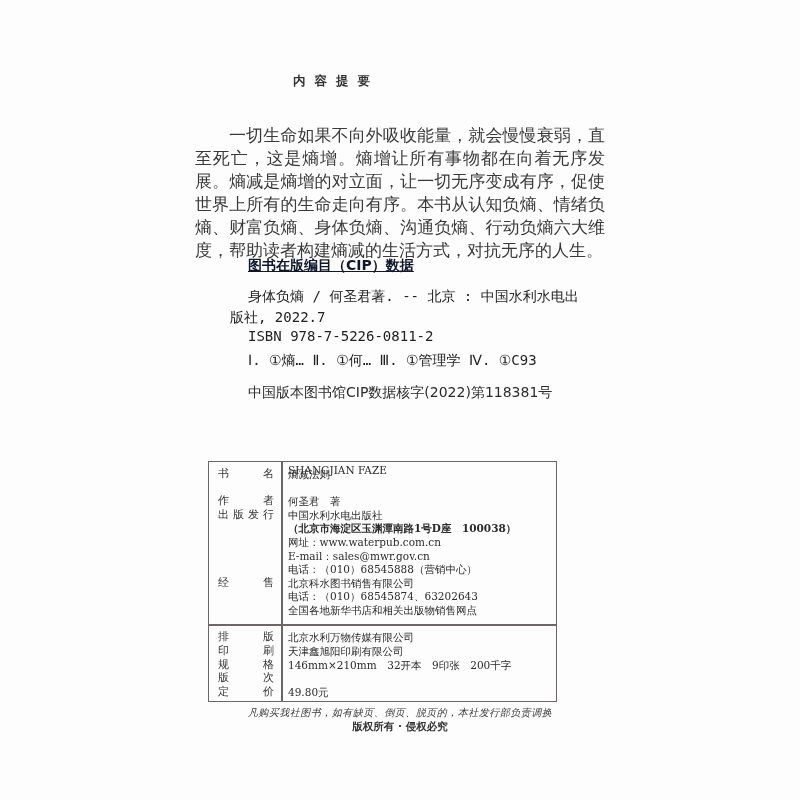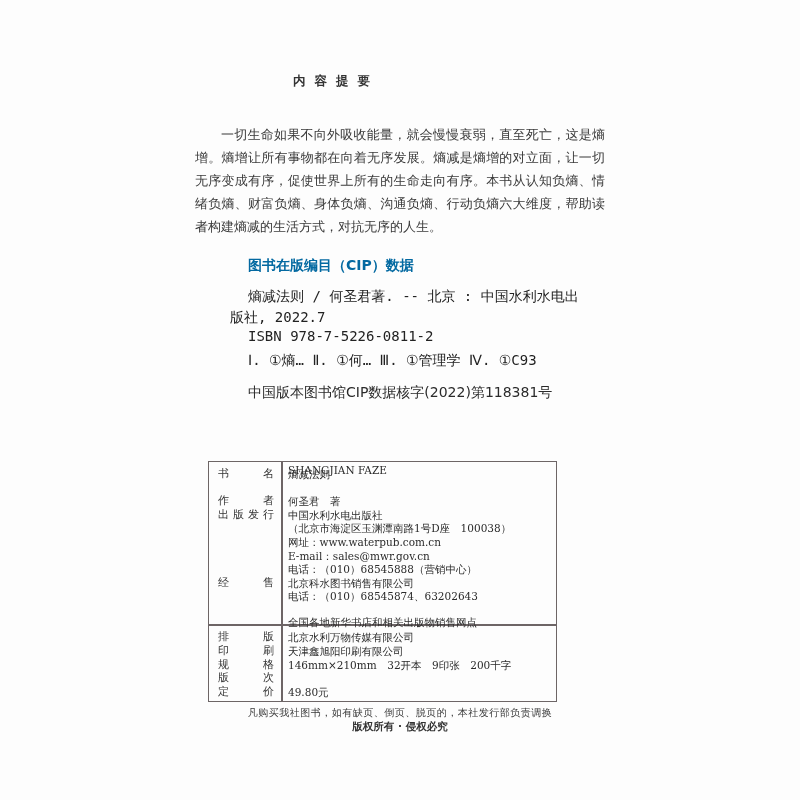--- a/index.html
+++ b/index.html
@@ -9,26 +9,26 @@
     font-family: "DejaVu Serif", "Liberation Serif", serif;
   }
   .abs { position: absolute; }
   #summary-title {
     left: 0; width: 672px; top: 73px; text-align: center;
     font-family: "DejaVu Sans", sans-serif; font-weight: bold; font-size: 12.5px;
     letter-spacing: 9px; color: #333;
   }
   #summary-body {
     left: 195px; width: 410px; top: 124px;
-    font-size: 13px; line-height: 23px; color: #3a3a3a; text-align: justify; font-family: Liberation Mono, monospace;
+    font-size: 17px; line-height: 23px; color: #3a3a3a; text-align: justify;
   }
   #summary-body p { margin: 0; text-indent: 2em; }
   #cip-heading {
     left: 248px; top: 257px; font-family: "DejaVu Sans", sans-serif;
-    font-weight: bold; font-size: 14px; color: #0369a1;
+    font-weight: bold; font-size: 14px; color: #0f172a; text-decoration: underline;
   }
   .cip-line {
     font-family: "DejaVu Sans Mono", "Liberation Mono", monospace;
     font-size: 14px; color: #222; white-space: nowrap;
   }
   #cip-line1 { left: 248px; top: 288px; }
   #cip-line2 { left: 230px; top: 309px; }
   #cip-line3 { left: 248px; top: 328px; }
   #cip-class { left: 248px; top: 352px; }
   #cip-number { left: 248px; top: 384px; font-family: "DejaVu Sans", sans-serif; font-size: 14px; }
@@ -40,38 +40,38 @@
   #row-divider { left: 0; right: 0; top: 162px; height: 1.5px; background: #6d6566; }
   .row { position: absolute; left: 0; right: 0; height: 14px; font-size: 10.5px; line-height: 14px; }
   .lbl {
     position: absolute; left: 9px; width: 56px; display: flex; justify-content: space-between;
     font-family: "DejaVu Sans", sans-serif; font-size: 11px; color: #333;
   }
   .val { position: absolute; left: 79px; white-space: nowrap; color: #2a2a2a; font-size: 10.5px; }
   .bold { font-weight: normal; }
   #footer-note {
     left: 0; width: 800px; top: 706px; text-align: center;
-    font-size: 10px; color: #3a3a3a; letter-spacing: 0.5px; 
+    font-size: 10px; color: #3a3a3a; letter-spacing: 0.5px; font-style: italic;
   }
   #footer-rights {
     left: 0; width: 800px; top: 720px; text-align: center;
     font-family: "DejaVu Sans", sans-serif; font-weight: bold; font-size: 10.5px; color: #333;
   }
 </style>
 </head>
 <body>
 
 <div id="summary-title" class="abs">内容提要</div>
 
 <div id="summary-body" class="abs">
   <p>一切生命如果不向外吸收能量，就会慢慢衰弱，直至死亡，这是熵增。熵增让所有事物都在向着无序发展。熵减是熵增的对立面，让一切无序变成有序，促使世界上所有的生命走向有序。本书从认知负熵、情绪负熵、财富负熵、身体负熵、沟通负熵、行动负熵六大维度，帮助读者构建熵减的生活方式，对抗无序的人生。</p>
 </div>
 
 <div id="cip-heading" class="abs">图书在版编目（CIP）数据</div>
-<div id="cip-line1" class="abs cip-line">熵减法则 / 何圣君著. -- 北京 : 中国水利水电出</div>
+<div id="cip-line1" class="abs cip-line">身体负熵 / 何圣君著. -- 北京 : 中国水利水电出</div>
 <div id="cip-line2" class="abs cip-line">版社, 2022.7</div>
 <div id="cip-line3" class="abs cip-line">ISBN 978-7-5226-0811-2</div>
 <div id="cip-class" class="abs cip-line">Ⅰ. ①熵… Ⅱ. ①何… Ⅲ. ①管理学 Ⅳ. ①C93</div>
 <div id="cip-number" class="abs">中国版本图书馆CIP数据核字(2022)第118381号</div>
 
 <div id="imprint-table" class="abs">
   <div id="col-divider" class="abs"></div>
   <div id="row-divider" class="abs"></div>
   <div id="imprint-rows">
       <div class="row" style="top: 5px;">
@@ -94,21 +94,21 @@
       </div>
       <div class="row" style="top: 45.8px;">
         <div class="lbl">
           <span>出</span>
           <span>版</span>
           <span>发</span>
           <span>行</span>
         </div>
         <div class="val">中国水利水电出版社</div>
       </div>
-      <div class="row" style="top: 59.4px;">
+      <div class="row" style="top: 59.4px; font-weight: bold;">
         <div class="lbl"></div>
         <div class="val">（北京市海淀区玉渊潭南路1号D座　100038）</div>
       </div>
       <div class="row" style="top: 73px;">
         <div class="lbl"></div>
         <div class="val">网址：www.waterpub.com.cn</div>
       </div>
       <div class="row" style="top: 86.6px;">
         <div class="lbl"></div>
         <div class="val">E-mail：sales@mwr.gov.cn</div>
@@ -121,21 +121,21 @@
         <div class="lbl">
           <span>经</span>
           <span>售</span>
         </div>
         <div class="val">北京科水图书销售有限公司</div>
       </div>
       <div class="row" style="top: 127.4px;">
         <div class="lbl"></div>
         <div class="val">电话：（010）68545874、63202643</div>
       </div>
-      <div class="row" style="top: 141px; margin-top: 12px;">
+      <div class="row" style="top: 141px;">
         <div class="lbl"></div>
         <div class="val">全国各地新华书店和相关出版物销售网点</div>
       </div>
     </div>
   <div id="production-rows">
       <div class="row" style="top: 168px;">
         <div class="lbl">
           <span>排</span>
           <span>版</span>
         </div>

